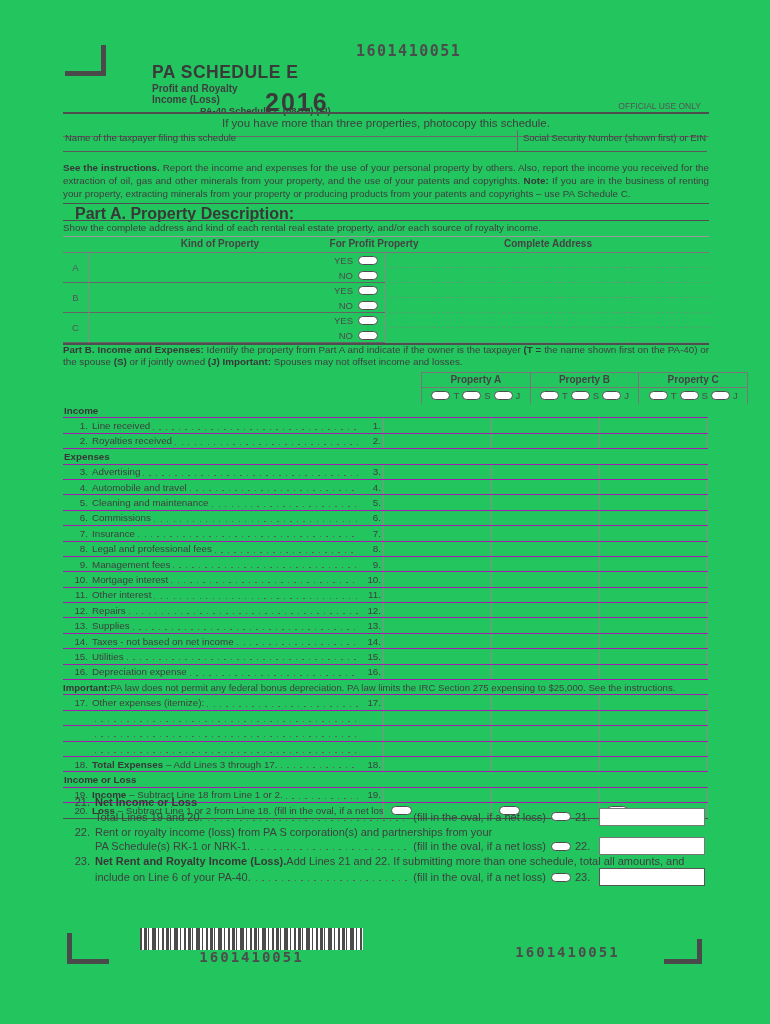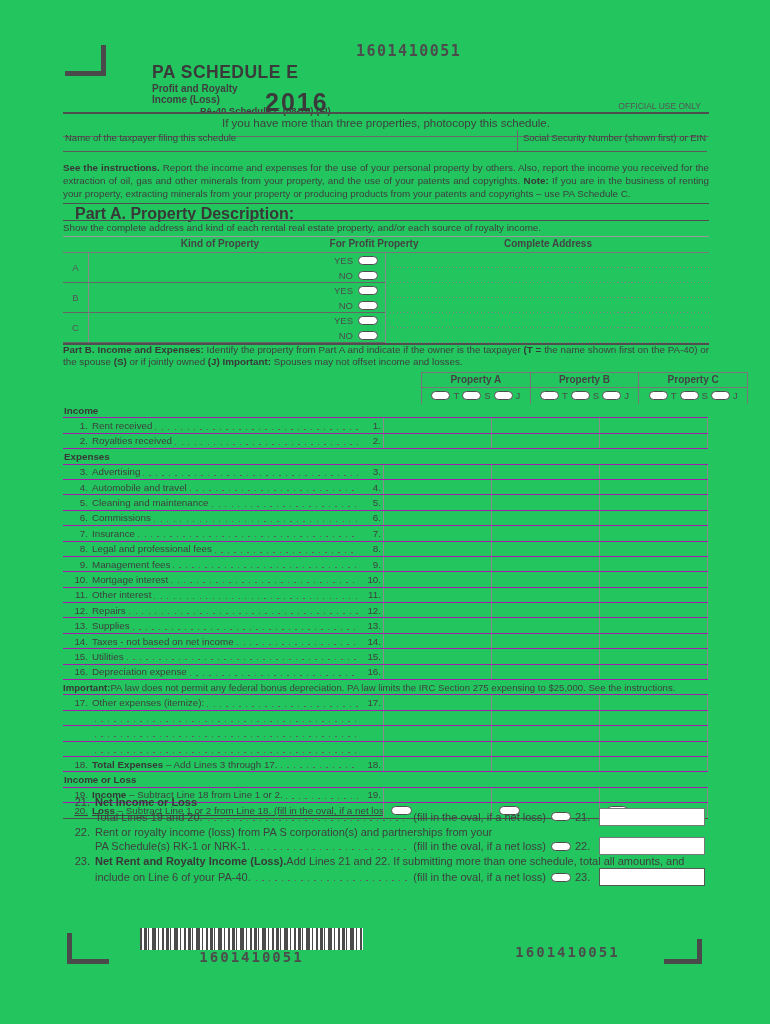--- a/index.html
+++ b/index.html
@@ -77,21 +77,21 @@
   .row .t{}
   .leader{flex:1;height:10px;margin:0 3px;
      background-image:repeating-linear-gradient(90deg,#5c5c5c 0 1.3px,transparent 1.3px 6.5px);
      background-size:100% 1.2px;background-repeat:no-repeat;background-position:0 8px;}
   .row .ref{flex:0 0 20px;text-align:right;padding-right:2px;}
   .cells{flex:1;display:flex;border-right:1px solid #8d8d8d;}
   .cell{flex:1;border-left:1px solid #8d8d8d;display:flex;align-items:center;}
   .cell .oval{margin-left:7px;width:19px;}
   .row.label-row .lbl{flex:1;}
   .sec{font-weight:bold;color:#383838;padding-left:1px;display:flex;align-items:center;}
-  .row.thick{border-bottom:1.8px solid #4e4e4e;text-decoration:underline;}
+  .row.thick{border-bottom:1.8px solid #4e4e4e;}
   .imp{font-size:9.6px;white-space:nowrap;overflow:hidden;display:flex;align-items:center;}
 
   
   .summary{left:63px;top:795px;width:646px;font-size:11px;}
   .sum{position:relative;height:29px;margin-bottom:0.5px;}
   .sline1{display:flex;height:14px;align-items:center;white-space:nowrap;}
   .sline1 .n,.sline2 .ind{flex:0 0 27px;text-align:right;padding-right:5px;}
   .sline2{display:flex;height:15px;align-items:center;white-space:nowrap;}
   .sline2 .txt{padding-right:2px;}
   .fillnote{padding:0 3px 0 2px;}
@@ -253,21 +253,21 @@
 
   <div class="abs rows-area">
 
     <div class="row label-row">
       <div class="lbl sec">Income</div>
     </div>
 
     <div class="row">
       <div class="lbl">
           <span class="n">1.</span>
-          <span class="t"><b></b><span>Rent received</span></span>
+          <span class="t"><b></b><span>Line received</span></span>
           <span class="leader"></span>
           <span class="ref">1.</span>
         </div>
       <div class="cells">
           <div class="cell"></div>
           <div class="cell"></div>
           <div class="cell"></div>
         </div>
     </div>
 

